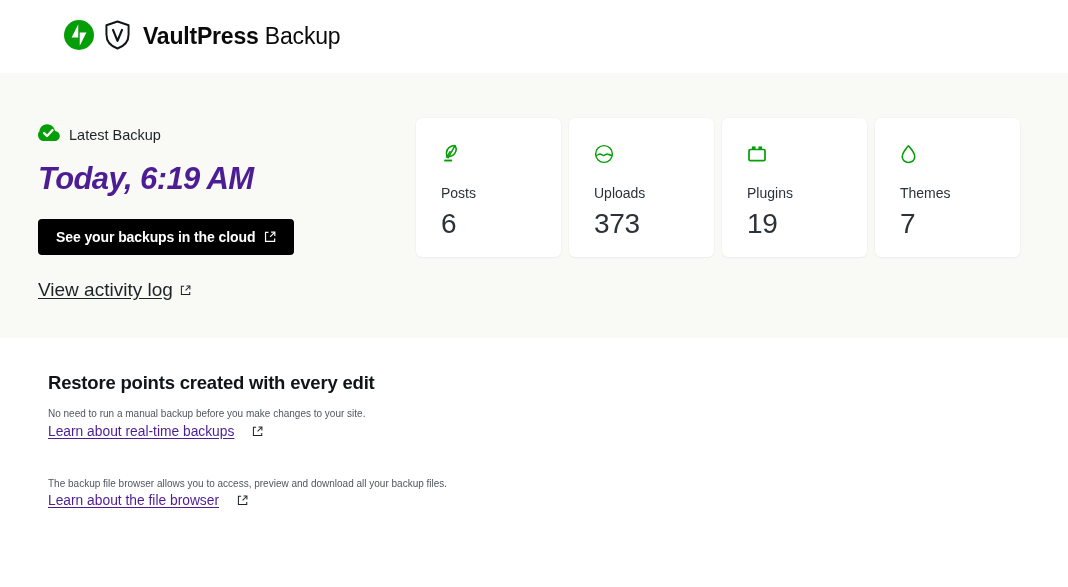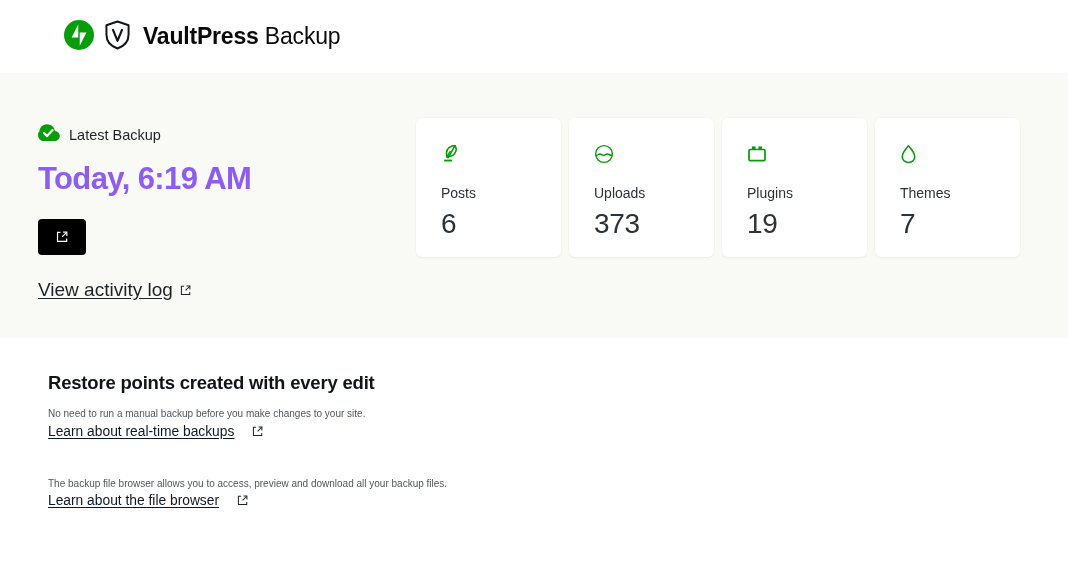--- a/index.html
+++ b/index.html
@@ -66,22 +66,23 @@
   .latest-label {
     font-size: 14.5px;
     color: #1d2327;
     line-height: 1;
   }
   .hero-time {
     font-size: 31px;
     font-weight: 700;
     letter-spacing: -0.6px;
     margin: 16px 0 0 0;
-    color: #8b5cf6;
+    color: #4c1d95;
     line-height: 1.1;
+    font-style: italic;
   }
   .cloud-button {
     margin-top: 23px;
     display: inline-flex;
     align-items: center;
     gap: 9px;
     background: #000000;
     color: #ffffff;
     border: none;
     border-radius: 4px;
@@ -155,21 +156,21 @@
     color: #50575e;
     margin: 12px 0 0 0;
     line-height: 1.55;
     max-width: 460px;
   }
   .section-link {
     display: inline-flex;
     align-items: center;
     gap: 18px;
     font-size: 13.8px;
-    color: #0f172a;
+    color: #4c1d95;
     text-decoration: underline;
     text-underline-offset: 2px;
     cursor: pointer;
   }
   .ext-icon { display: block; }
 </style>
 </head>
 <body>
 
 <div class="header">
@@ -202,20 +203,21 @@
           <path d="M6.3 18.2h11.9c3.1 0 5.6-2.5 5.6-5.5 0-2.9-2.3-5.3-5.2-5.5C17.8 3.1 14.2 0 9.9 0 5.5 0 1.9 3.4 1.6 7.7 0.6 8.7 0 10.1 0 11.6c0 3.2 2.6 6.6 6.3 6.6z" fill="#069e08"></path>
           <path d="M6.6 9.6 L9.9 12.8 L15.9 6.2" fill="none" stroke="#ffffff" stroke-width="2.5" stroke-linecap="round" stroke-linejoin="round"></path>
         </svg>
       </span>
       <span class="latest-label">Latest Backup</span>
     </div>
 
     <h1 class="hero-time">Today, 6:19 AM</h1>
 
     <button class="cloud-button">
+      <span>See your backups in the cloud</span>
       <span>
         <svg class="ext-icon" width="12" height="12" viewBox="0 0 14 14" aria-hidden="true">
           <path d="M5.2 1.6H1.8v10.6h10.6V8.8" fill="none" stroke="#ffffff" stroke-width="1.4"></path>
           <path d="M8.3 1.4h4.3v4.3" fill="none" stroke="#ffffff" stroke-width="1.4"></path>
           <path d="M12.4 1.6 L7.1 6.9" fill="none" stroke="#ffffff" stroke-width="1.4"></path>
         </svg>
       </span>
     </button>
 
     <div>

